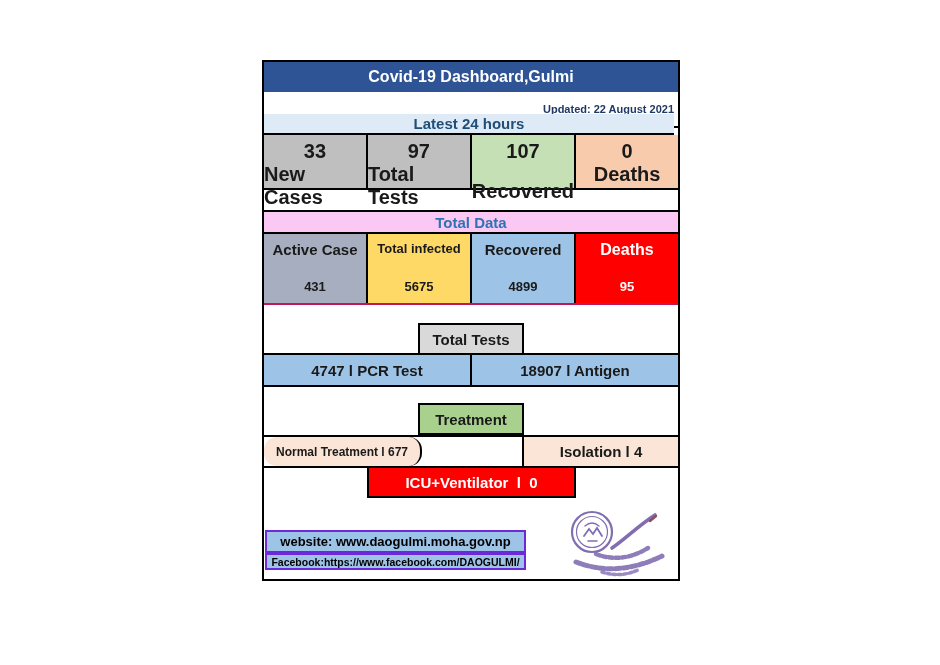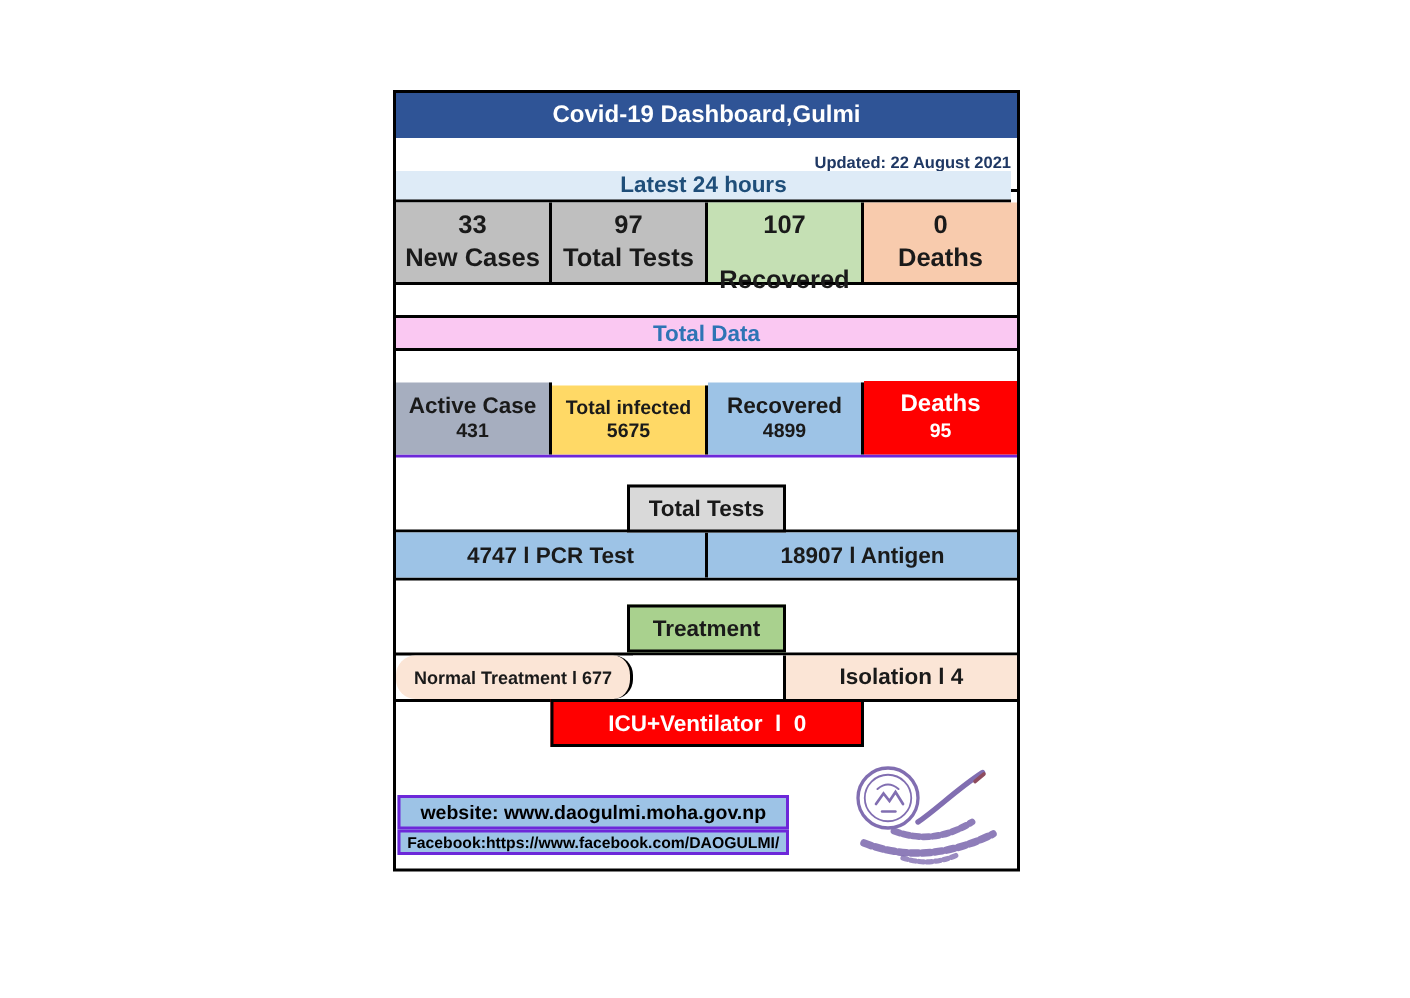--- a/index.html
+++ b/index.html
@@ -14,27 +14,27 @@
   .updated{left:0;top:30px;width:414px;height:36px;background:#fff;border-bottom:2px solid #000;
            color:#1F3864;font-size:11px;display:flex;align-items:center;justify-content:flex-end;padding-right:4px;}
   .latest{left:0;top:52px;width:410px;height:21px;background:#DEEBF7;border-bottom:2px solid #000;
           color:#1F4E79;font-size:15px;}
 
   .row{left:0;width:414px;display:flex;}
   .row .cell{flex:1;border-right:2px solid #000;display:flex;flex-direction:column;
              align-items:center;justify-content:space-between;box-sizing:border-box;}
   .row .cell:last-child{border-right:none;}
   .r1{top:73px;height:55px;border-bottom:2px solid #000;}
-  .r1 .cell{padding:5px 0 6px 0;font-size:17px;}
+  .r1 .cell{padding:5px 0 6px 0;font-size:20px;}
   .c-gray{background:#BFBFBF;} .c-green{background:#C5E0B4;gap:17px;} .c-peach{background:#F8CBAD;}
 
   .pink{left:0;top:148px;width:414px;height:24px;background:#FAC8F2;
         border-top:2px solid #000;border-bottom:2px solid #000;color:#2E74B5;font-size:15px;}
 
-  .r2{top:172px;height:71px;border-bottom:2px solid #6d28d9;align-items:flex-end;}
+  .r2{top:172px;height:71px;border-bottom:2px solid #be185d;}
   .r2 .cell{padding:7px 0 9px 0;font-size:15px;}
   .c-bluegray{background:#A6AEBF;} .c-yellow{background:#FFD966;}
   .c-blue{background:#9DC3E6;} .c-red{background:#FF0000;color:#fff;}
   .r2 .val{font-size:13px;}
   .fit{font-size:13px;}
   .deaths-label{font-size:16px;}
 
   .midbox{left:154px;width:106px;height:32px;border:2px solid #000;font-size:15px;z-index:2;}
   .tests-box{top:261px;background:#D9D9D9;}
   .treat-box{top:341px;background:#A9D18E;}

